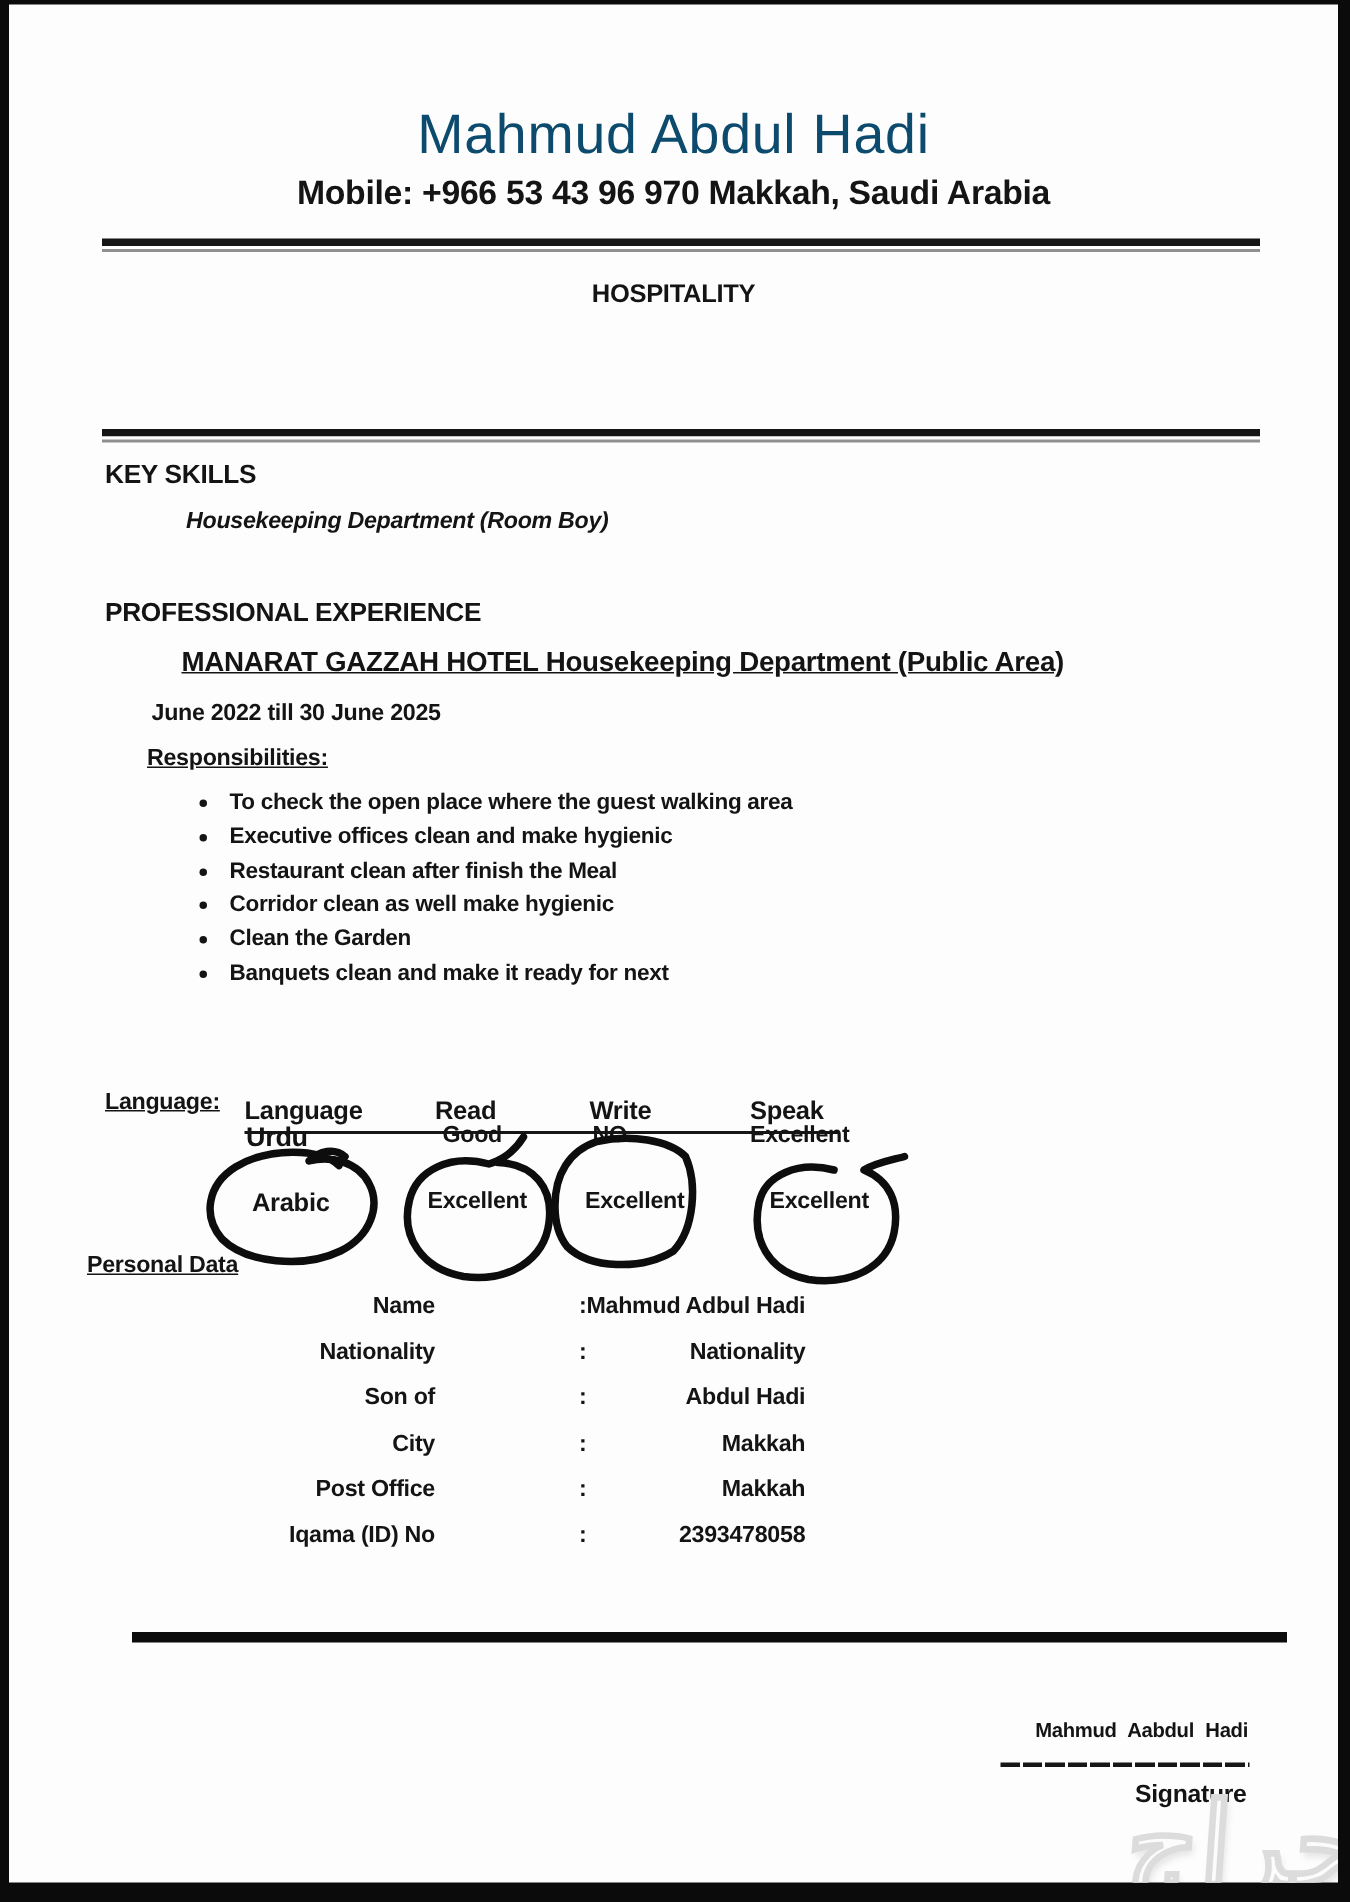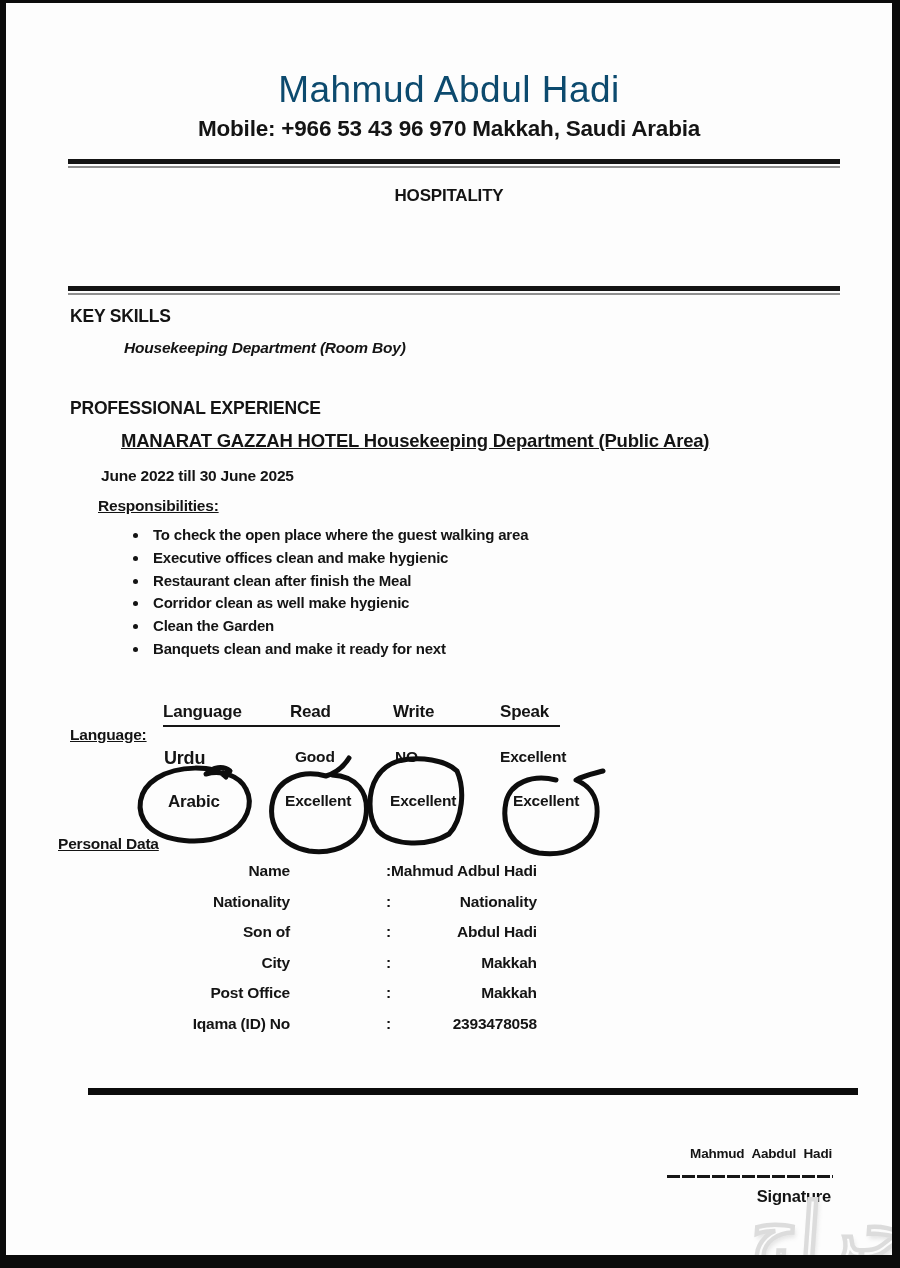--- a/index.html
+++ b/index.html
@@ -30,21 +30,21 @@
   .pe-h{top:395px;left:64px;font-size:17.5px;}
   .employer{top:427px;left:115px;font-size:18.5px;}
   .period{top:464px;left:95px;font-size:15.5px;}
   .resp-label{top:494px;left:92px;font-size:15.5px;}
 
   .resp{top:521px;left:120px;width:640px;margin:0;padding:0;list-style:none;}
   .resp li{position:relative;padding-left:27px;line-height:22.8px;font-size:15px;font-weight:700;letter-spacing:-0.2px;}
   .resp li::before{content:"";position:absolute;left:7px;top:9px;width:5px;height:5px;border-radius:50%;background:#141414;}
 
   .lang-label{top:686px;left:64px;font-size:15.5px;margin-top:37px;}
-  .lang-head{top:699px;left:157px;width:397px;height:23px;border-bottom:2.5px solid #161616;}
+  .lang-head{top:728px;left:157px;width:397px;height:23px;border-bottom:2.5px solid #161616;}
   .lang-head span{position:absolute;top:0;font-size:17px;font-weight:700;letter-spacing:-0.2px;}
   .lh0{left:0;} .lh1{left:127px;} .lh2{left:230px;} .lh3{left:337px;}
 
   .lrow span{position:absolute;font-weight:700;letter-spacing:-0.2px;}
   .row1{top:745px;}
   .row1 .c0{left:158px;font-size:18px;} .row1 .c1{left:289px;font-size:15.5px;}
   .row1 .c2{left:389px;font-size:15.5px;} .row1 .c3{left:494px;font-size:15.5px;}
   .row2{top:789px;}
   .row2 .c0{left:162px;font-size:17px;} .row2 .c1{left:279px;font-size:15.5px;}
   .row2 .c2{left:384px;font-size:15.5px;} .row2 .c3{left:507px;font-size:15.5px;}

